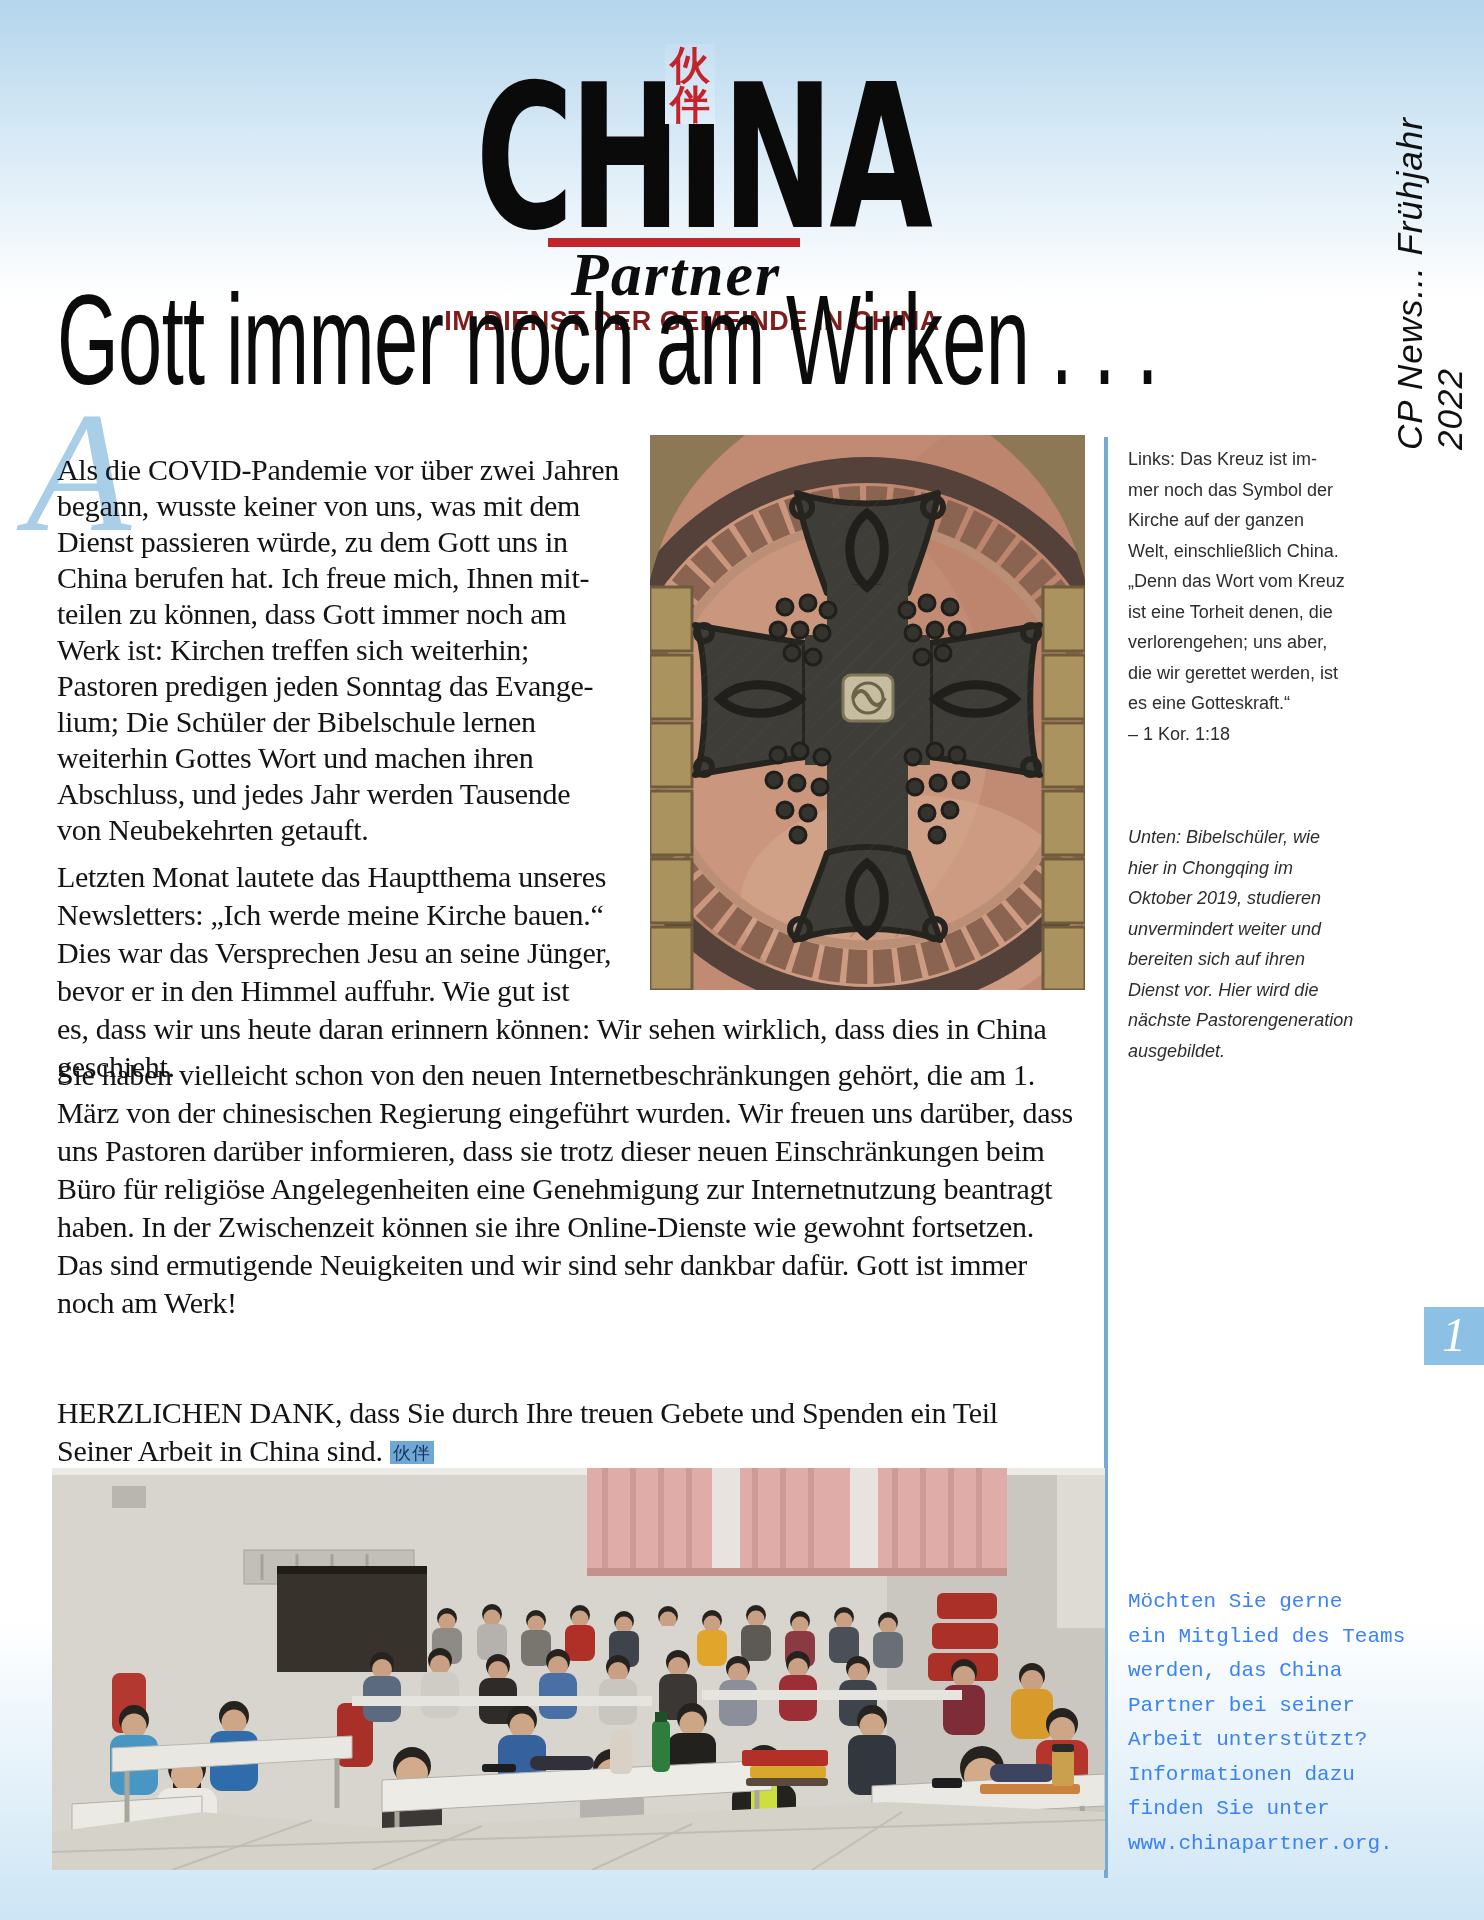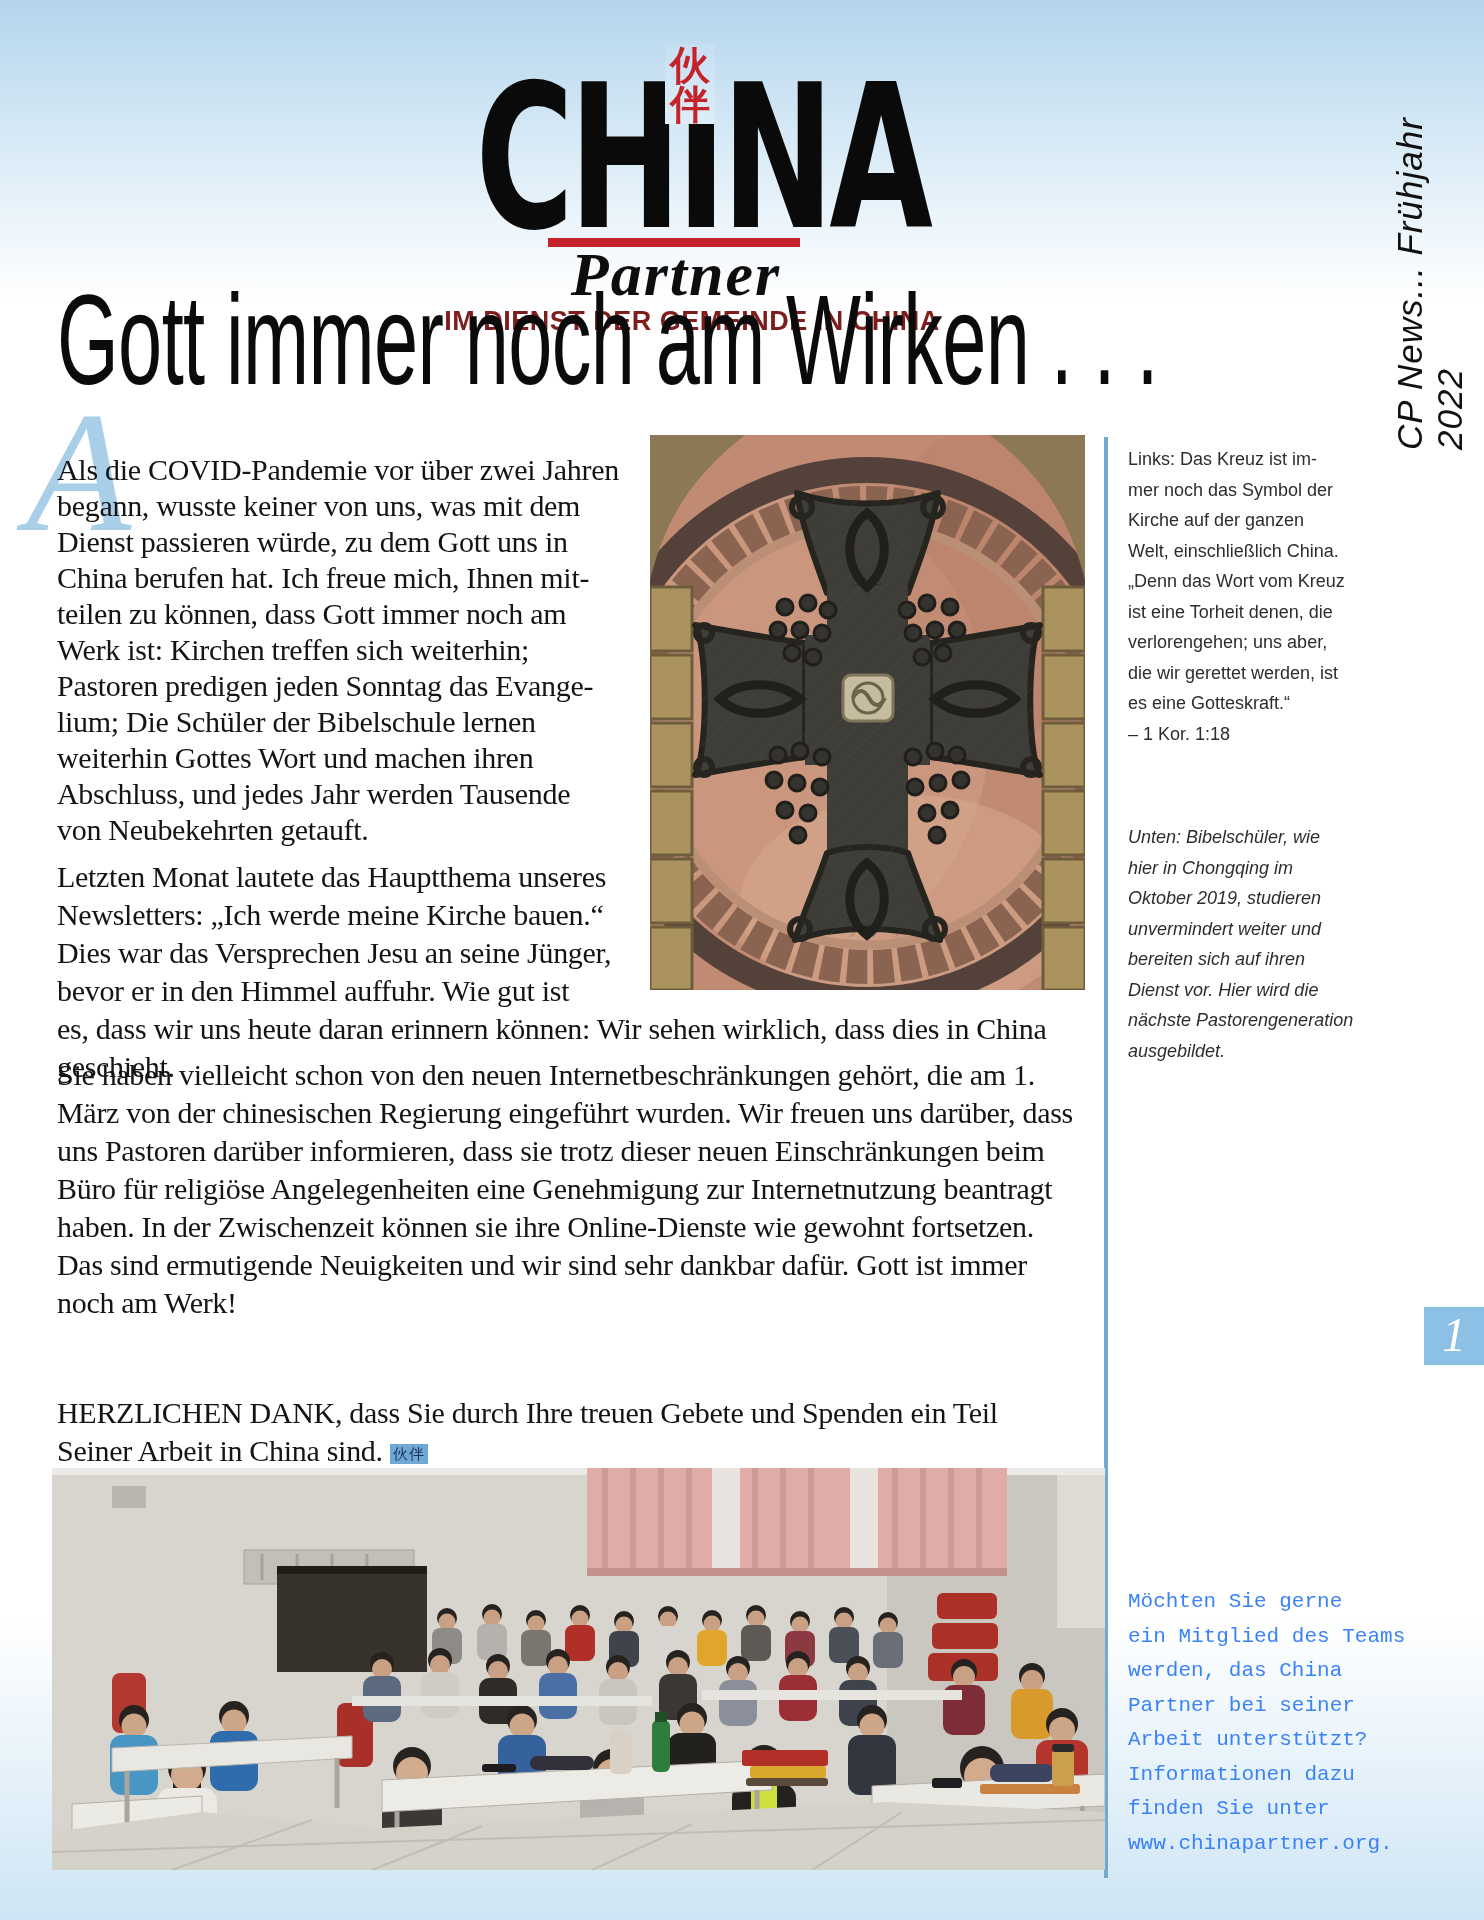--- a/index.html
+++ b/index.html
@@ -40,21 +40,21 @@
   .dropcap { position:absolute; top:386px; left:26px; font-family:"Liberation Serif",serif;
              font-style:italic; font-size:172px; line-height:1; color:#a9cee8; z-index:1; }
 
   .bodytext { position:absolute; left:57px; width:1060px; font-size:30px; line-height:38px;
               letter-spacing:-0.3px; color:#141414; white-space:pre-line; z-index:2; }
   .p1 { top:452px; line-height:36px; }
   .p2 { top:858px; }
   .p3 { top:1056px; }
   .p4 { top:1394px; }
   .mark { display:inline-block; background:#6fa8d4; color:#17335c; font-family:"DejaVu Sans",sans-serif;
-          font-size:15px; line-height:1; padding:3px 3px 2px; vertical-align:2px; letter-spacing:1px; }
+          font-size:18px; line-height:1; padding:3px 3px 2px; vertical-align:2px; letter-spacing:1px; }
 
   .cross-photo { position:absolute; left:650px; top:435px; width:435px; height:555px; margin:0; }
   .class-photo { position:absolute; left:52px; top:1468px; width:1053px; height:402px; margin:0; }
   figure svg { display:block; width:100%; height:100%; }
 
   .caption { position:absolute; left:1128px; width:312px; font-family:"Liberation Sans",sans-serif;
              font-size:18px; line-height:30.5px; color:#2d2d2d; white-space:pre-line; }
   .caption-cross { top:444px; }
   .caption-students { top:822px;font-style:italic; }
 

